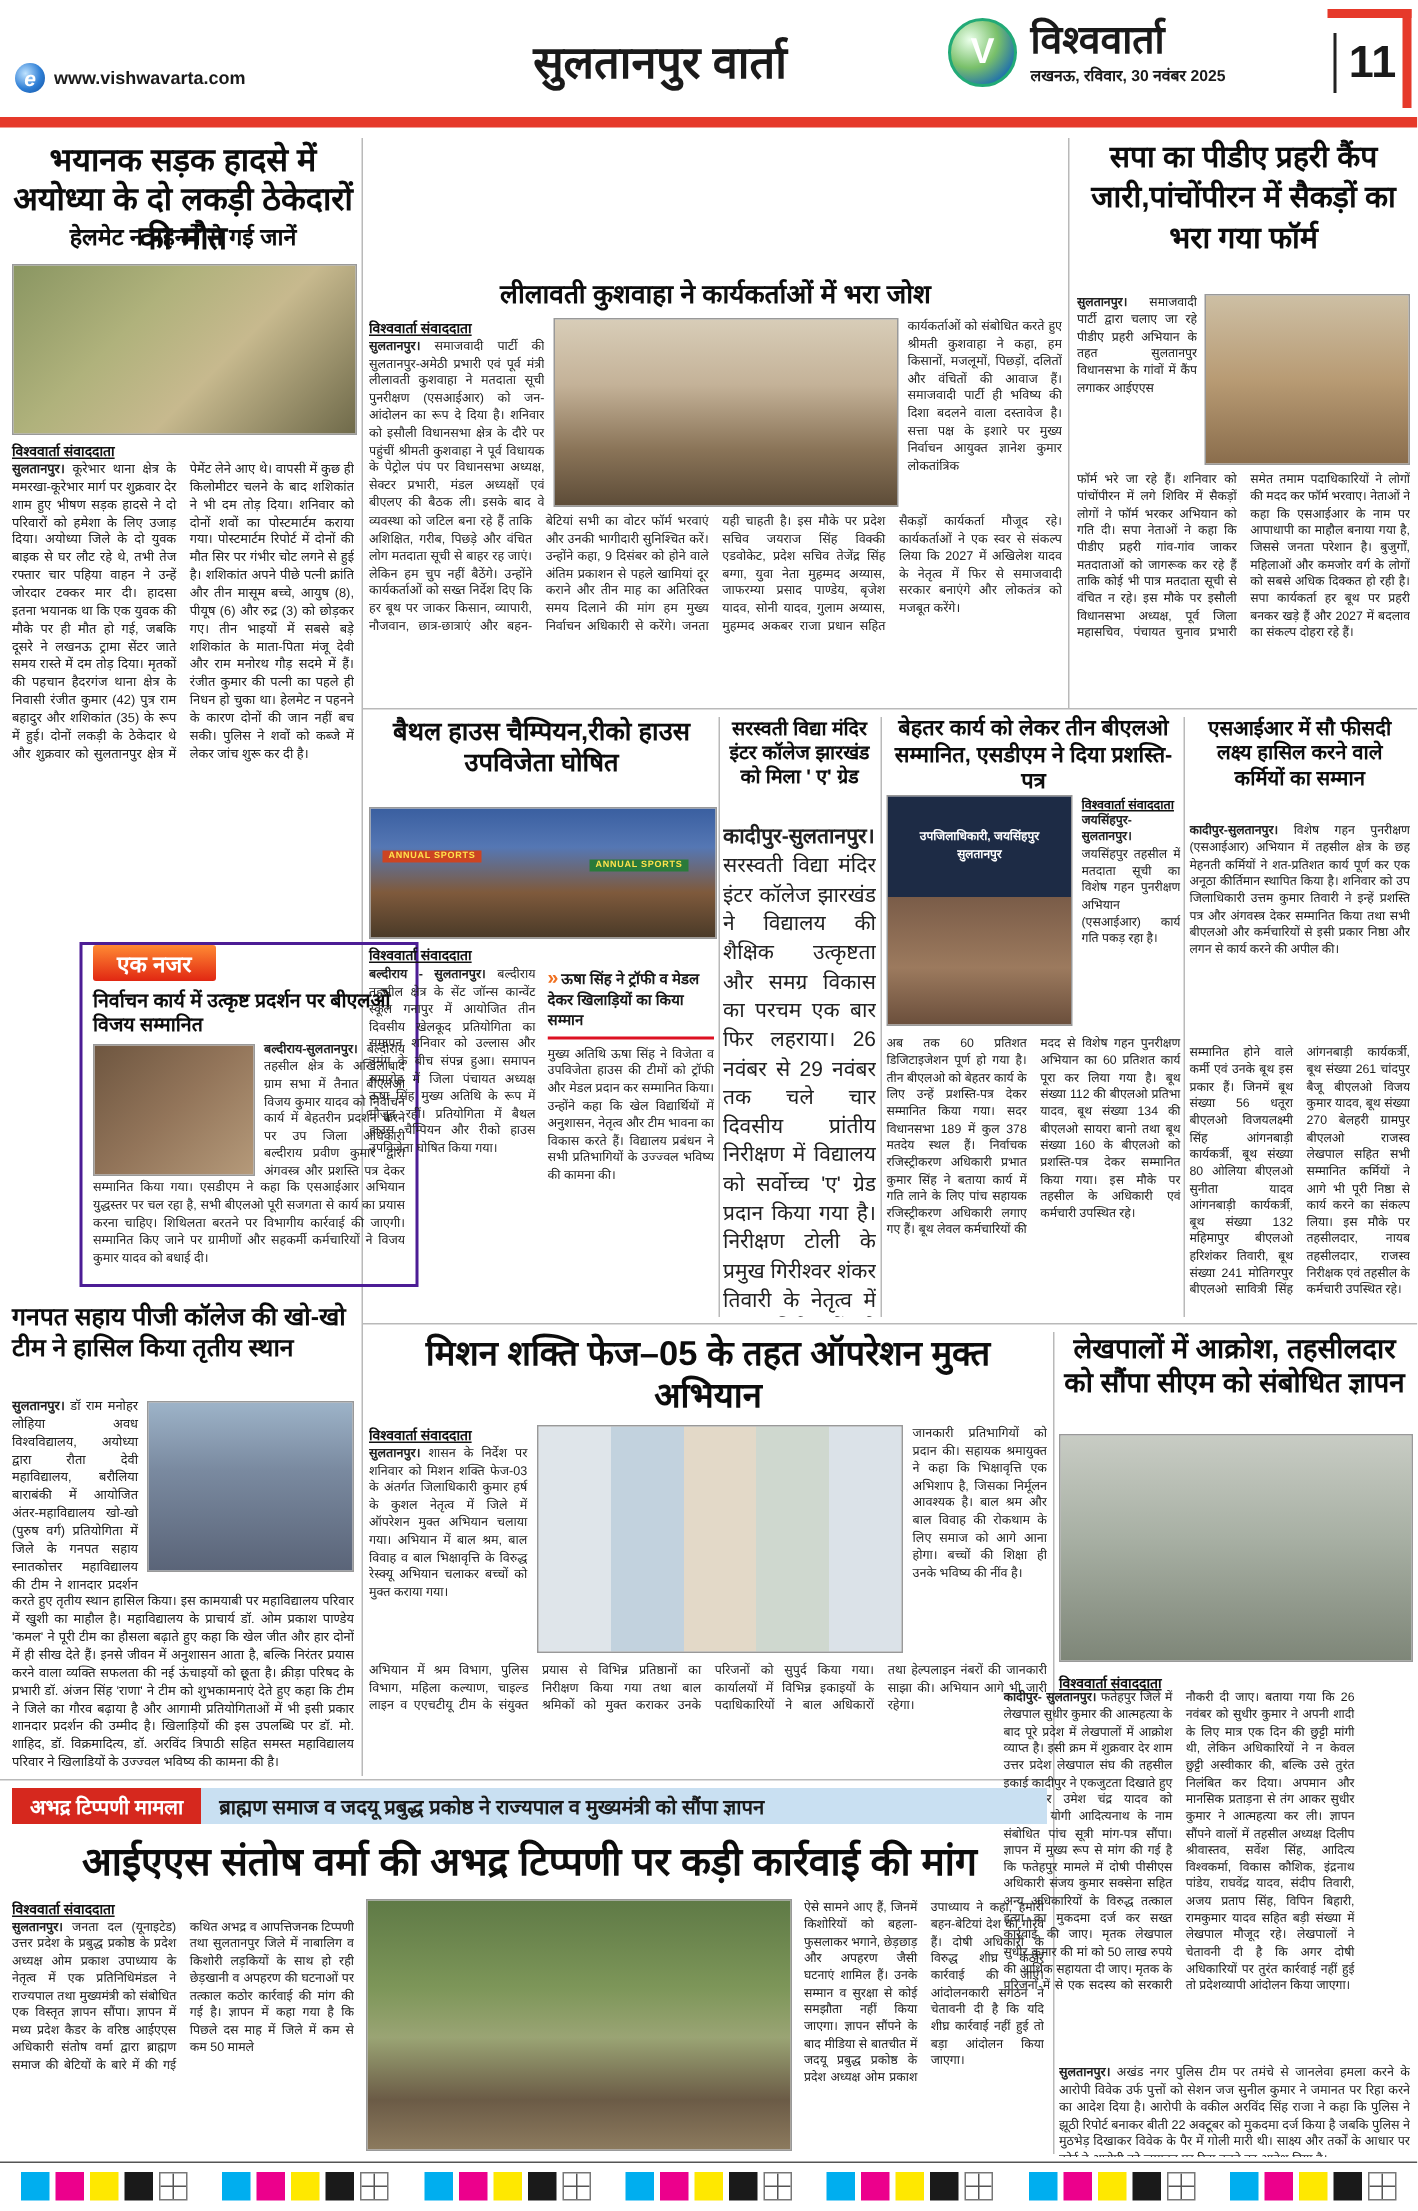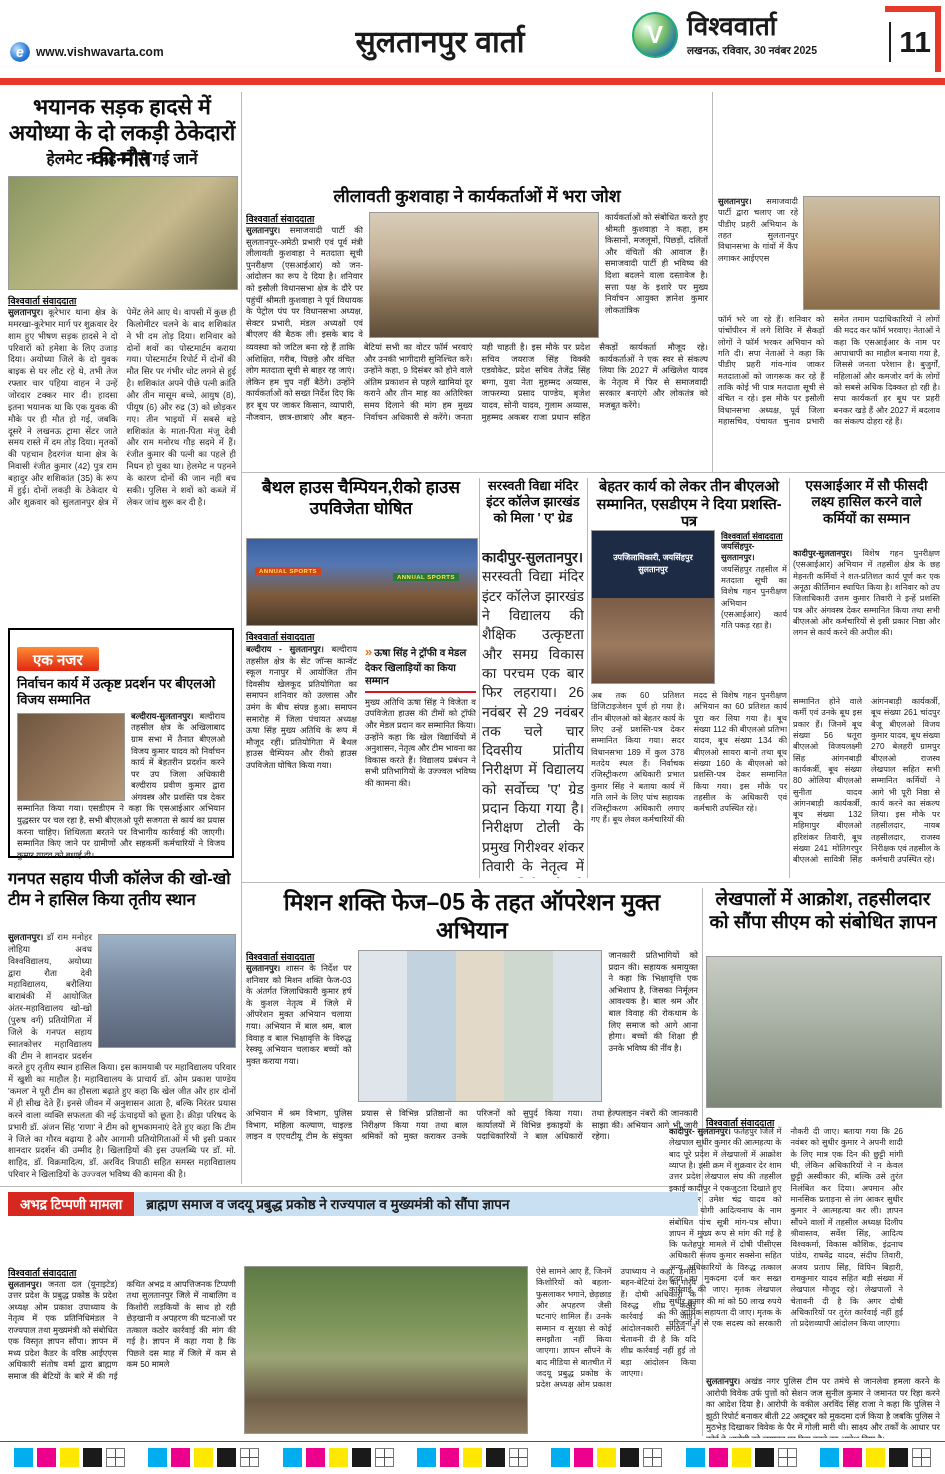--- a/index.html
+++ b/index.html
@@ -24,21 +24,21 @@
     background:radial-gradient(circle at 35% 35%,#bfe3ff,#2f7fd6 55%,#0f4f9e);color:#fff;
     align-items:center;justify-content:center;font-weight:bold;font-size:14px;font-style:italic;}
   .brand-logo{width:46px;height:46px;border-radius:50%;
     background:radial-gradient(circle at 30% 30%,#eaffea,#79c06a 45%,#1f6fae 80%);
     display:flex;align-items:center;justify-content:center;color:#fff;font-size:24px;font-weight:bold;
     border:2px solid #2a7;box-sizing:border-box;}
   .pgbox{border-top:6px solid #e6392a;border-right:6px solid #e6392a;display:flex;align-items:center;
     justify-content:center;font-size:30px;font-weight:bold;box-sizing:border-box;}
   .pgbox .rule{width:2px;height:40px;background:#222;margin-right:8px;}
   
-  .en-box{border:2px solid #000000;box-sizing:border-box;padding:17px 7px;}
+  .en-box{border:2px solid #4c1d95;box-sizing:border-box;padding:0 7px;margin-left:45px;}
   .en-tab{display:inline-block;background:linear-gradient(180deg,#ff8a33,#e12712);color:#fff;
     font-weight:bold;font-size:15px;padding:2px 16px;border-radius:2px;}
   
   .callout{border-bottom:2px solid #d12; padding-bottom:4px;margin-bottom:4px;font-size:10px;
     font-weight:bold;line-height:1.3;}
   .co-mark{color:#f07020;font-size:13px;font-weight:bold;margin-right:2px;}
   
   .kick{background:#d6281e;color:#fff;font-weight:bold;font-size:13.5px;padding:3px 12px;white-space:nowrap;}
   .strap{background:#c9e0f2;font-weight:bold;font-size:13.5px;padding:3px 0 3px 12px;flex:1;}
   
@@ -117,20 +117,21 @@
       <div class="by">विश्ववार्ता संवाददाता</div>
       <div class="body-txt jus" style="font-size:8.4px;">
         <b class="dl">सुलतानपुर।</b><span>समाजवादी पार्टी की सुलतानपुर-अमेठी प्रभारी एवं पूर्व मंत्री लीलावती कुशवाहा ने मतदाता सूची पुनरीक्षण (एसआईआर) को जन-आंदोलन का रूप दे दिया है। शनिवार को इसौली विधानसभा क्षेत्र के दौरे पर पहुंचीं श्रीमती कुशवाहा ने पूर्व विधायक के पेट्रोल पंप पर विधानसभा अध्यक्ष, सेक्टर प्रभारी, मंडल अध्यक्षों एवं बीएलए की बैठक ली। इसके बाद वे गुड़हपुर, मनियारपुर, शाहगंज और जूड़हपुर ग्राम पंचायतों में पहुंचीं और बीएलओ के साथ-साथ आम जनता से सीधा संवाद किया।</span>
       </div>
     </div>
     <div class="photo" style="width:230px;height:124px;background:linear-gradient(180deg,#d8cdb8 0%,#c4b298 35%,#8a7458 70%,#5d4c38 100%);"></div>
     <div class="body-txt jus" style="width:104px;font-size:8.4px;height:124px;">कार्यकर्ताओं को संबोधित करते हुए श्रीमती कुशवाहा ने कहा, हम किसानों, मजलूमों, पिछड़ों, दलितों और वंचितों की आवाज हैं। समाजवादी पार्टी ही भविष्य की दिशा बदलने वाला दस्तावेज है। सत्ता पक्ष के इशारे पर मुख्य निर्वाचन आयुक्त ज्ञानेश कुमार लोकतांत्रिक</div>
   </div>
   <div class="abs body-txt cols4 jus" style="left:246px;top:342px;width:462px;height:126px;font-size:8.4px;">व्यवस्था को जटिल बना रहे हैं ताकि अशिक्षित, गरीब, पिछड़े और वंचित लोग मतदाता सूची से बाहर रह जाएं। लेकिन हम चुप नहीं बैठेंगे। उन्होंने कार्यकर्ताओं को सख्त निर्देश दिए कि हर बूथ पर जाकर किसान, व्यापारी, नौजवान, छात्र-छात्राएं और बहन-बेटियां सभी का वोटर फॉर्म भरवाएं और उनकी भागीदारी सुनिश्चित करें। उन्होंने कहा, 9 दिसंबर को होने वाले अंतिम प्रकाशन से पहले खामियां दूर कराने और तीन माह का अतिरिक्त समय दिलाने की मांग हम मुख्य निर्वाचन अधिकारी से करेंगे। जनता यही चाहती है। इस मौके पर प्रदेश सचिव जयराज सिंह विक्की एडवोकेट, प्रदेश सचिव तेजेंद्र सिंह बग्गा, युवा नेता मुहम्मद अय्यास, जाफरम्या प्रसाद पाण्डेय, बृजेश यादव, सोनी यादव, गुलाम अय्यास, मुहम्मद अकबर राजा प्रधान सहित सैकड़ों कार्यकर्ता मौजूद रहे। कार्यकर्ताओं ने एक स्वर से संकल्प लिया कि 2027 में अखिलेश यादव के नेतृत्व में फिर से समाजवादी सरकार बनाएंगे और लोकतंत्र को मजबूत करेंगे।</div>
 
+  <div class="abs hl ctr" style="left:718px;top:92px;width:222px;font-size:20px;line-height:1.35;">सपा का पीडीए प्रहरी कैंप जारी,पांचोंपीरन में सैकड़ों का भरा गया फॉर्म</div>
   <div class="abs" style="left:718px;top:196px;width:222px;height:114px;display:flex;gap:5px;">
     <div class="body-txt jus" style="width:80px;font-size:8.2px;height:114px;">
       <b class="dl">सुलतानपुर।</b><span>समाजवादी पार्टी द्वारा चलाए जा रहे पीडीए प्रहरी अभियान के तहत सुलतानपुर विधानसभा के गांवों में कैंप लगाकर आईएएस</span>
     </div>
     <div class="photo" style="width:135px;height:112px;background:linear-gradient(180deg,#cdbfa4,#b89b74 50%,#8a6d4c);"></div>
   </div>
   <div class="abs body-txt cols2 jus" style="left:718px;top:314px;width:222px;height:154px;font-size:8.2px;">फॉर्म भरे जा रहे हैं। शनिवार को पांचोंपीरन में लगे शिविर में सैकड़ों लोगों ने फॉर्म भरकर अभियान को गति दी। सपा नेताओं ने कहा कि पीडीए प्रहरी गांव-गांव जाकर मतदाताओं को जागरूक कर रहे हैं ताकि कोई भी पात्र मतदाता सूची से वंचित न रहे। इस मौके पर इसौली विधानसभा अध्यक्ष, पूर्व जिला महासचिव, पंचायत चुनाव प्रभारी समेत तमाम पदाधिकारियों ने लोगों की मदद कर फॉर्म भरवाए। नेताओं ने कहा कि एसआईआर के नाम पर आपाधापी का माहौल बनाया गया है, जिससे जनता परेशान है। बुजुर्गों, महिलाओं और कमजोर वर्ग के लोगों को सबसे अधिक दिक्कत हो रही है। सपा कार्यकर्ता हर बूथ पर प्रहरी बनकर खड़े हैं और 2027 में बदलाव का संकल्प दोहरा रहे हैं।</div>
 
   <div class="abs hl ctr" style="left:246px;top:478px;width:230px;font-size:17px;">बैथल हाउस चैम्पियन,रीको हाउस उपविजेता घोषित</div>
   <div class="abs photo" style="left:246px;top:538px;width:230px;height:86px;background:linear-gradient(180deg,#3a5fa0 0%,#5577b4 30%,#7f5a3c 65%,#4a3a28 100%);">
@@ -200,20 +201,21 @@
     <b class="dl">कादीपुर- सुलतानपुर।</b><span>फतेहपुर जिले में लेखपाल सुधीर कुमार की आत्महत्या के बाद पूरे प्रदेश में लेखपालों में आक्रोश व्याप्त है। इसी क्रम में शुक्रवार देर शाम उत्तर प्रदेश लेखपाल संघ की तहसील इकाई कादीपुर ने एकजुटता दिखाते हुए तहसीलदार उमेश चंद्र यादव को मुख्यमंत्री योगी आदित्यनाथ के नाम संबोधित पांच सूत्री मांग-पत्र सौंपा। ज्ञापन में मुख्य रूप से मांग की गई है कि फतेहपुर मामले में दोषी पीसीएस अधिकारी संजय कुमार सक्सेना सहित अन्य अधिकारियों के विरुद्ध तत्काल हत्या का मुकदमा दर्ज कर सख्त कार्रवाई की जाए। मृतक लेखपाल सुधीर कुमार की मां को 50 लाख रुपये की आर्थिक सहायता दी जाए। मृतक के परिजनों में से एक सदस्य को सरकारी नौकरी दी जाए। बताया गया कि 26 नवंबर को सुधीर कुमार ने अपनी शादी के लिए मात्र एक दिन की छुट्टी मांगी थी, लेकिन अधिकारियों ने न केवल छुट्टी अस्वीकार की, बल्कि उसे तुरंत निलंबित कर दिया। अपमान और मानसिक प्रताड़ना से तंग आकर सुधीर कुमार ने आत्महत्या कर ली। ज्ञापन सौंपने वालों में तहसील अध्यक्ष दिलीप श्रीवास्तव, सर्वेश सिंह, आदित्य विश्वकर्मा, विकास कौशिक, इंद्रनाथ पांडेय, राघवेंद्र यादव, संदीप तिवारी, अजय प्रताप सिंह, विपिन बिहारी, रामकुमार यादव सहित बड़ी संख्या में लेखपाल मौजूद रहे। लेखपालों ने चेतावनी दी है कि अगर दोषी अधिकारियों पर तुरंत कार्रवाई नहीं हुई तो प्रदेशव्यापी आंदोलन किया जाएगा।</span>
   </div>
   <div class="abs body-txt jus" style="left:706px;top:1376px;width:234px;height:62px;font-size:8.4px;">
     <b class="dl">सुलतानपुर।</b><span>अखंड नगर पुलिस टीम पर तमंचे से जानलेवा हमला करने के आरोपी विवेक उर्फ पुत्तों को सेशन जज सुनील कुमार ने जमानत पर रिहा करने का आदेश दिया है। आरोपी के वकील अरविंद सिंह राजा ने कहा कि पुलिस ने झूठी रिपोर्ट बनाकर बीती 22 अक्टूबर को मुकदमा दर्ज किया है जबकि पुलिस ने मुठभेड़ दिखाकर विवेक के पैर में गोली मारी थी। साक्ष्य और तर्कों के आधार पर कोर्ट ने आरोपी को जमानत पर रिहा करने का आदेश दिया है।</span>
   </div>
 
   <div class="abs" style="left:8px;top:1192px;width:690px;display:flex;align-items:stretch;">
     <span class="kick">अभद्र टिप्पणी मामला</span>
     <span class="strap">ब्राह्मण समाज व जदयू प्रबुद्ध प्रकोष्ठ ने राज्यपाल व मुख्यमंत्री को सौंपा ज्ञापन</span>
   </div>
+  <div class="abs hl ctr" style="left:8px;top:1226px;width:690px;font-size:26px;">आईएएस संतोष वर्मा की अभद्र टिप्पणी पर कड़ी कार्रवाई की मांग</div>
   <div class="abs" style="left:8px;top:1266px;width:690px;height:170px;display:flex;gap:8px;">
     <div style="width:228px;overflow:hidden;">
       <div class="by">विश्ववार्ता संवाददाता</div>
       <div class="body-txt cols2 jus" style="font-size:8.3px;height:152px;">
         <b class="dl">सुलतानपुर।</b><span>जनता दल (यूनाइटेड) उत्तर प्रदेश के प्रबुद्ध प्रकोष्ठ के प्रदेश अध्यक्ष ओम प्रकाश उपाध्याय के नेतृत्व में एक प्रतिनिधिमंडल ने राज्यपाल तथा मुख्यमंत्री को संबोधित एक विस्तृत ज्ञापन सौंपा। ज्ञापन में मध्य प्रदेश कैडर के वरिष्ठ आईएएस अधिकारी संतोष वर्मा द्वारा ब्राह्मण समाज की बेटियों के बारे में की गई कथित अभद्र व आपत्तिजनक टिप्पणी तथा सुलतानपुर जिले में नाबालिग व किशोरी लड़कियों के साथ हो रही छेड़खानी व अपहरण की घटनाओं पर तत्काल कठोर कार्रवाई की मांग की गई है। ज्ञापन में कहा गया है कि पिछले दस माह में जिले में कम से कम 50 मामले</span>
       </div>
     </div>
     <div class="photo" style="width:282px;height:166px;background:linear-gradient(180deg,#5f7a46,#7d9659 35%,#9aa474 55%,#6b5b46 80%,#8c7a5e);"></div>
     <div class="body-txt cols2 jus" style="width:160px;font-size:8.2px;height:166px;">ऐसे सामने आए हैं, जिनमें किशोरियों को बहला-फुसलाकर भगाने, छेड़छाड़ और अपहरण जैसी घटनाएं शामिल हैं। उनके सम्मान व सुरक्षा से कोई समझौता नहीं किया जाएगा। ज्ञापन सौंपने के बाद मीडिया से बातचीत में जदयू प्रबुद्ध प्रकोष्ठ के प्रदेश अध्यक्ष ओम प्रकाश उपाध्याय ने कहा, हमारी बहन-बेटियां देश का गौरव हैं। दोषी अधिकारी के विरुद्ध शीघ्र कठोर कार्रवाई की जाए। आंदोलनकारी संगठन ने चेतावनी दी है कि यदि शीघ्र कार्रवाई नहीं हुई तो बड़ा आंदोलन किया जाएगा।</div>
   </div>

